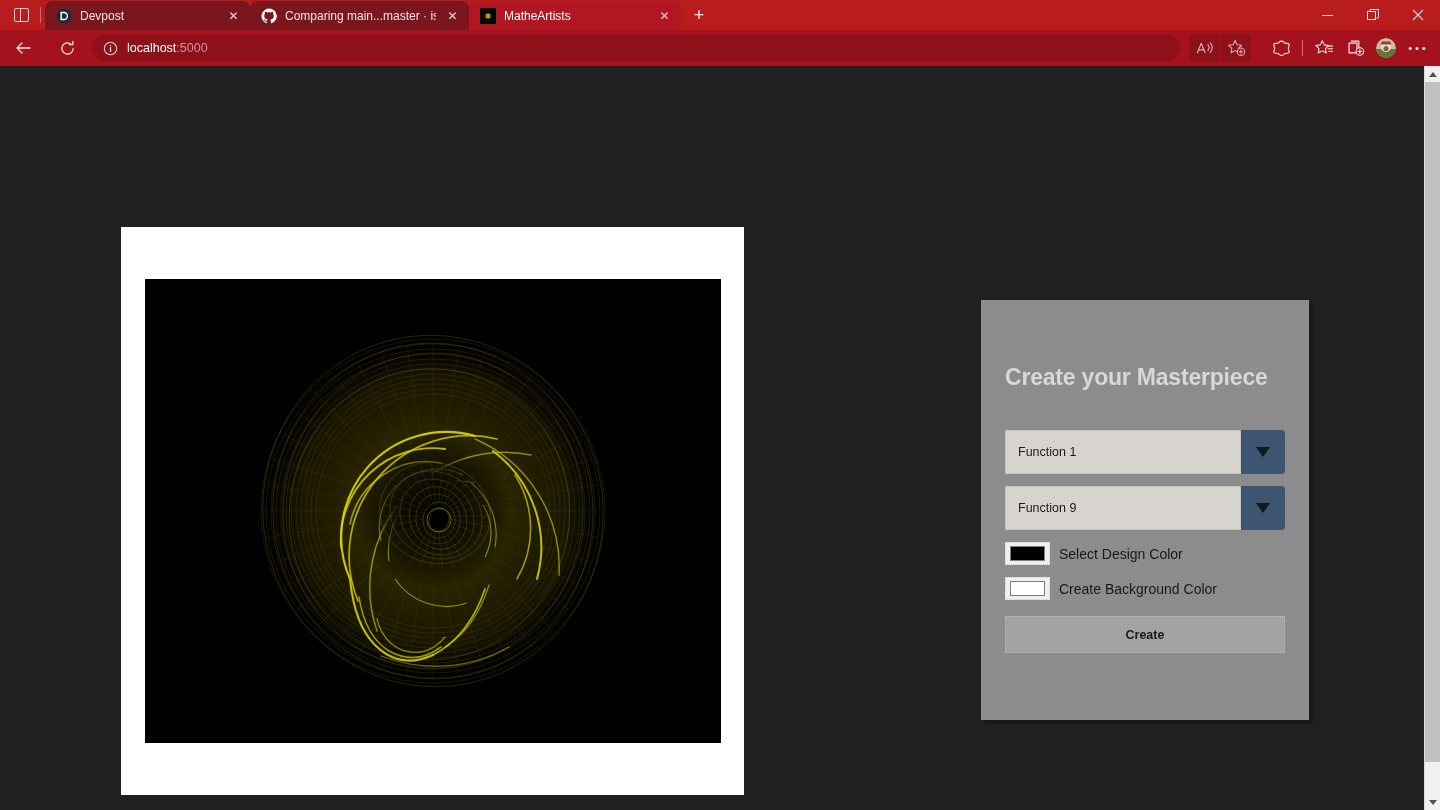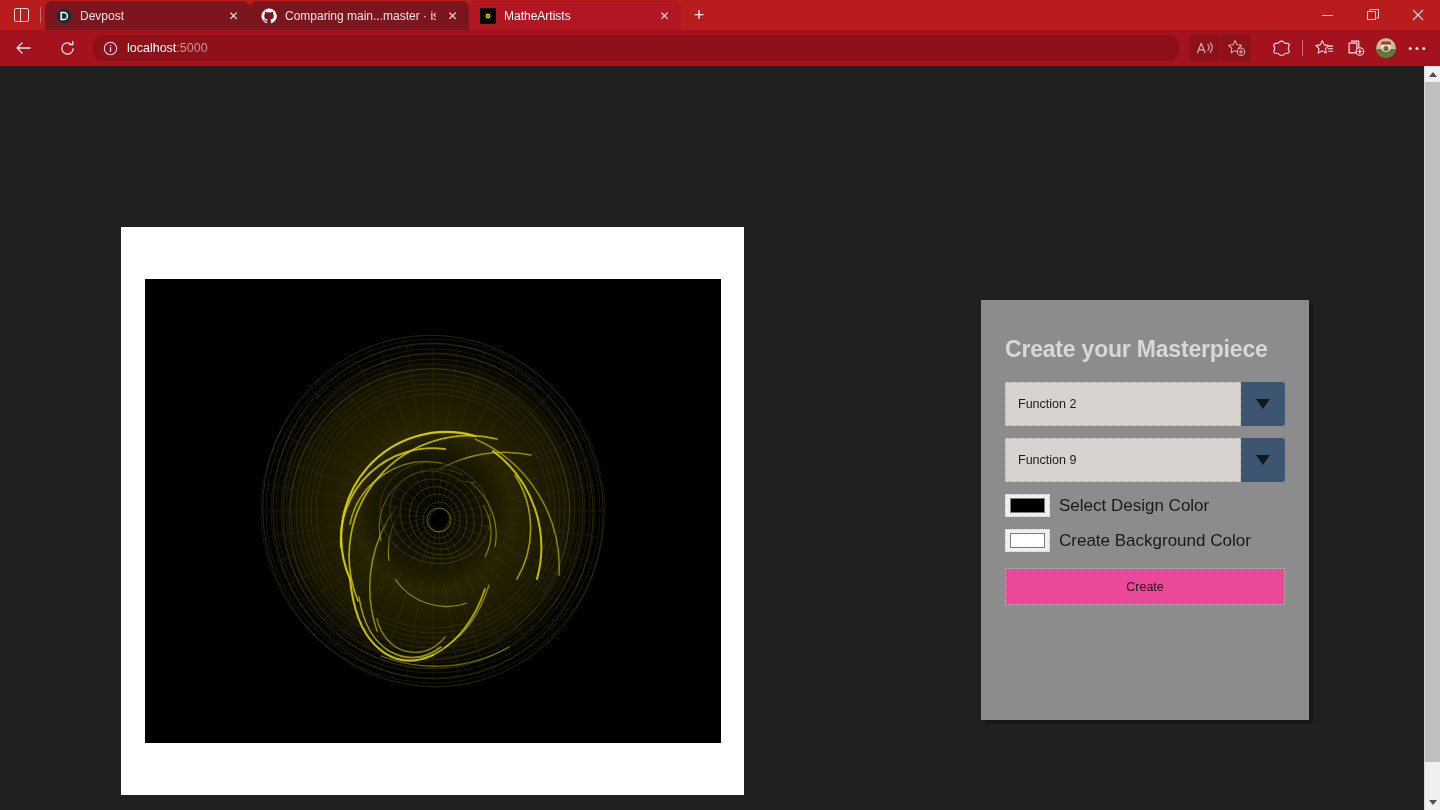--- a/index.html
+++ b/index.html
@@ -99,21 +99,21 @@
   .art-canvas svg { display: block; }
 
   
   .panel {
     position: absolute; left: 981px; top: 234px; width: 328px; height: 420px;
     background: #8c8c8c; box-shadow: 4px 4px 0 rgba(0,0,0,0.25);
     padding: 0 24px;
   }
   .panel-title {
     color: #dad7d4; font-size: 23px; font-weight: bold; letter-spacing: -0.2px;
-    padding-top: 36px; margin-bottom: 19px;
+    padding-top: 64px; margin-bottom: 39px;
   }
   .select-row {
     display: flex; height: 44px; margin-bottom: 12px; cursor: pointer;
   }
   .select-field {
     flex: 1; background: #d7d3ce; border: 1px dotted #b9b5b1;
     display: flex; align-items: center; padding-left: 12px;
     font-size: 12.5px; color: #1a1a1a;
   }
   .select-arrow {
@@ -126,25 +126,25 @@
     border-top: 10px solid #111820;
   }
   .color-row {
     display: flex; align-items: center; gap: 9px; margin-bottom: 12px;
   }
   .swatch {
     width: 45px; height: 23px; background: #f1f0ee; border: 1px dotted #cfcdc9;
     padding: 3px 4px; cursor: pointer; flex: 0 0 auto;
   }
   .swatch i { display: block; width: 100%; height: 100%; border: 1px solid #7d7d7d; }
-  .color-label { font-size: 17px; color: #191919; }
+  .color-label { font-size: 14px; color: #191919; }
   .create-btn {
-    width: 100%; height: 37px; background: #ec4899; border: 1px dotted #bdb9b5;
+    width: 100%; height: 37px; background: #a3a3a3; border: 1px dotted #bdb9b5;
     display: flex; align-items: center; justify-content: center;
-    font-size: 12.5px; color: #1a1a1a; margin-top: 16px; cursor: pointer;
+    font-size: 12.5px; color: #1a1a1a; margin-top: 16px; cursor: pointer; font-weight: bold;
   }
 
   
   .scrollbar {
     width: 16px; background: #f0f0f0; display: flex; flex-direction: column;
     flex: 0 0 16px; border-left: 1px solid #dcdcdc;
   }
   .sb-arrow {
     height: 16px; display: flex; align-items: center; justify-content: center; cursor: pointer;
   }
@@ -465,21 +465,21 @@
             <circle cx="294" cy="241" r="9" fill="#000000"></circle>
             <circle cx="294" cy="241" r="12" fill="none" stroke="#9a9300" stroke-width="0.8" opacity="0.8"></circle>
           </svg>
         </div>
       </div>
 
       <div class="panel">
         <div class="panel-title">Create your Masterpiece</div>
 
         <div class="select-row">
-          <div class="select-field">Function 2</div>
+          <div class="select-field">Function 1</div>
           <div class="select-arrow">
               <i></i>
             </div>
         </div>
 
         <div class="select-row">
           <div class="select-field">Function 9</div>
           <div class="select-arrow">
               <i></i>
             </div>

